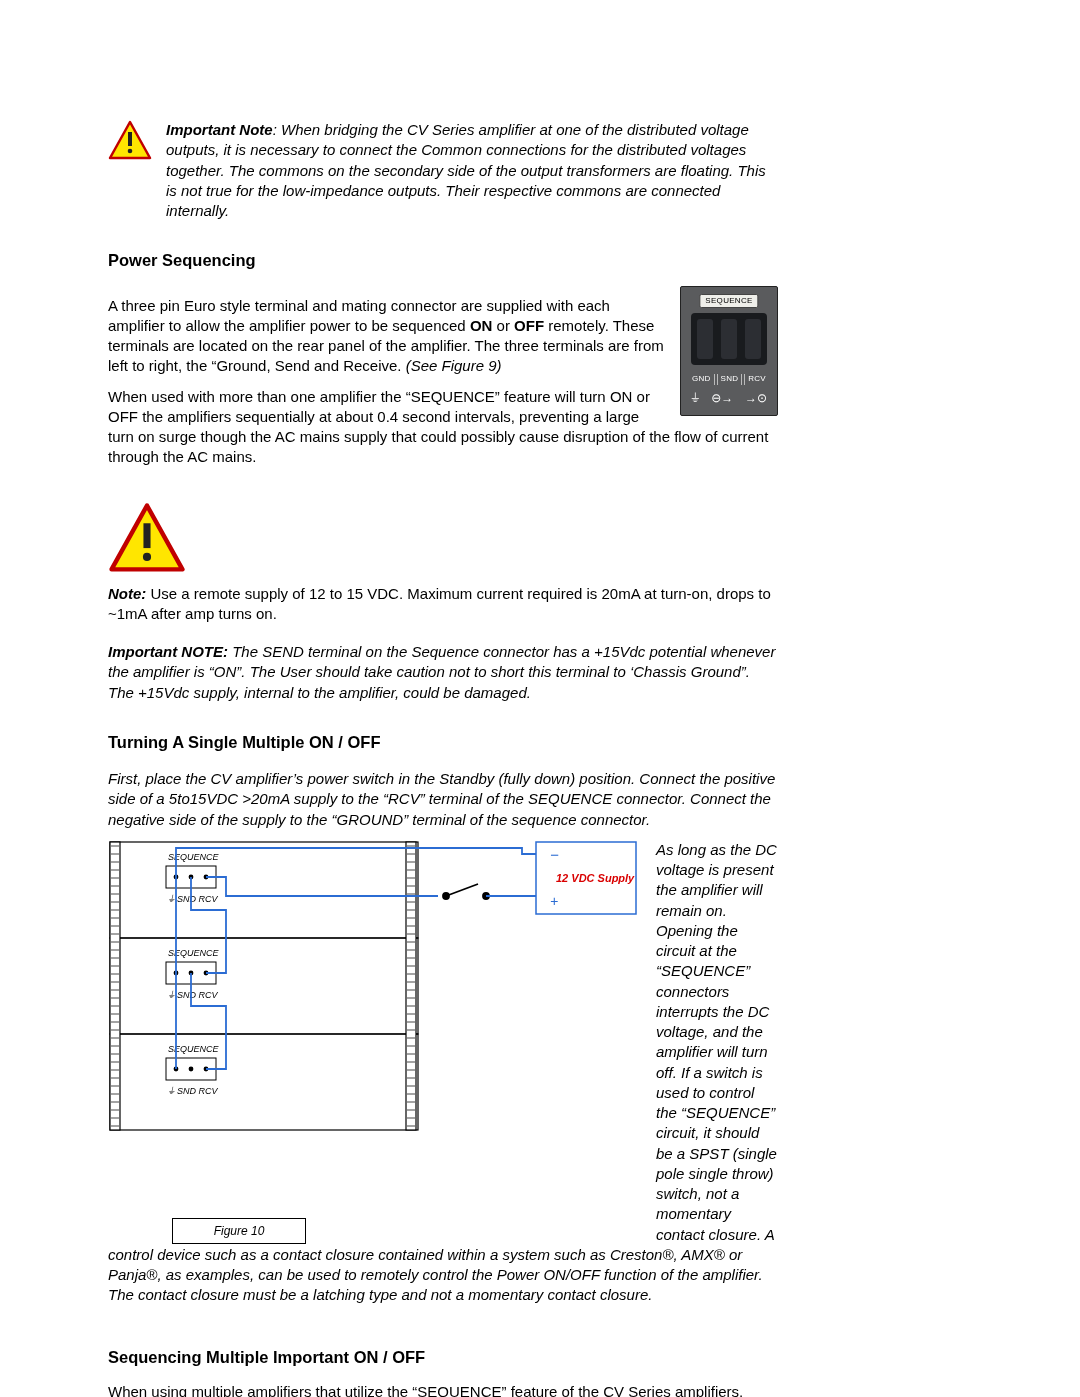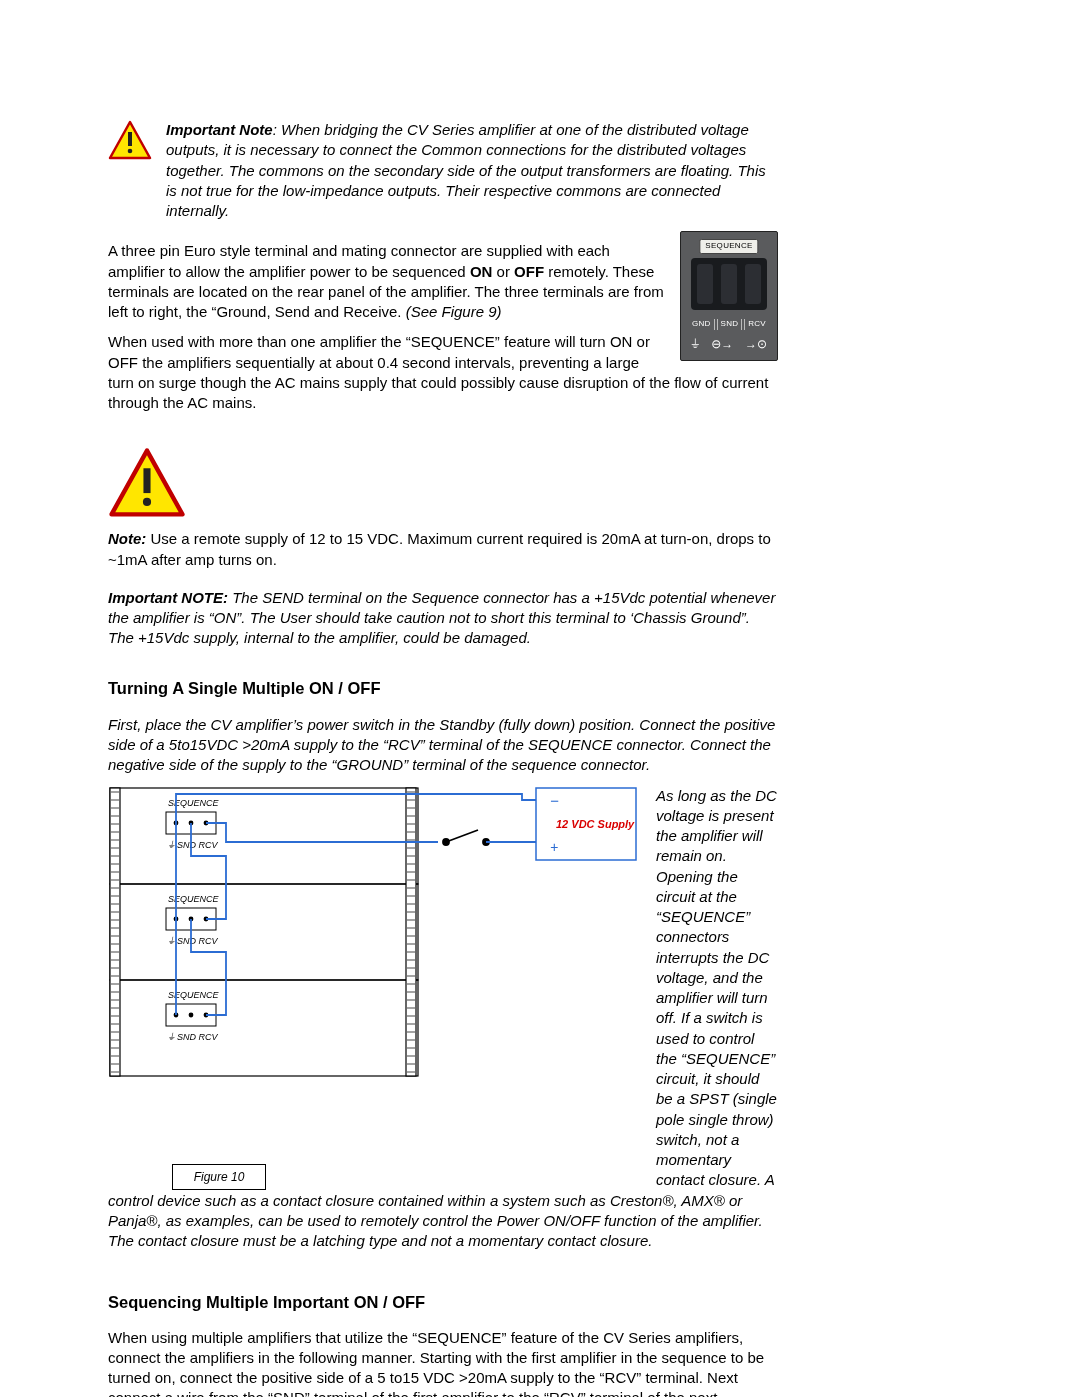--- a/index.html
+++ b/index.html
@@ -136,21 +136,21 @@
     width: 530px;
     margin-right: 18px;
   }
   .fig10 svg { display: block; width: 100%; height: auto; }
   .fig10 .caption-box {
     width: 92px;
     margin: 18px 0 0 64px;
     border: 1px solid #000;
     text-align: center;
     font-size: 12px;
-    padding: 4px 0;
+    padding: 4px 20px;
   }
   .col-text { }
   .footer {
     position: absolute;
     left: 108px;
     right: 108px;
     bottom: 62px;
     font-size: 15px;
     display: flex;
     justify-content: space-between;
@@ -172,20 +172,21 @@
         <polygon points="22,2 42,38 2,38" fill="#ffe600" stroke="#c00000" stroke-width="2.5" stroke-linejoin="round"></polygon>
         <rect x="20" y="12" width="4" height="14" fill="#222"></rect>
         <circle cx="22" cy="31" r="2.3" fill="#222"></circle>
       </svg>
     </span>
     <div class="note-text">
       <span class="lead">Important Note</span><span>:  When bridging the CV Series amplifier at one of the distributed voltage outputs, it is necessary to connect the Common connections for the distributed voltages together. The commons on the secondary side of the output transformers are floating.  This is not true for the low-impedance outputs.  Their respective commons are connected internally.</span>
     </div>
   </div>
 
+  <div class="section-heading">Power Sequencing</div>
 
   <div class="float-box">
     <div class="seq-photo">
       <div class="seq-label">SEQUENCE</div>
       <div class="socket">
           <div class="mid"></div>
         </div>
       <div class="labels">
         <span>GND</span>
         <span>SND</span>

